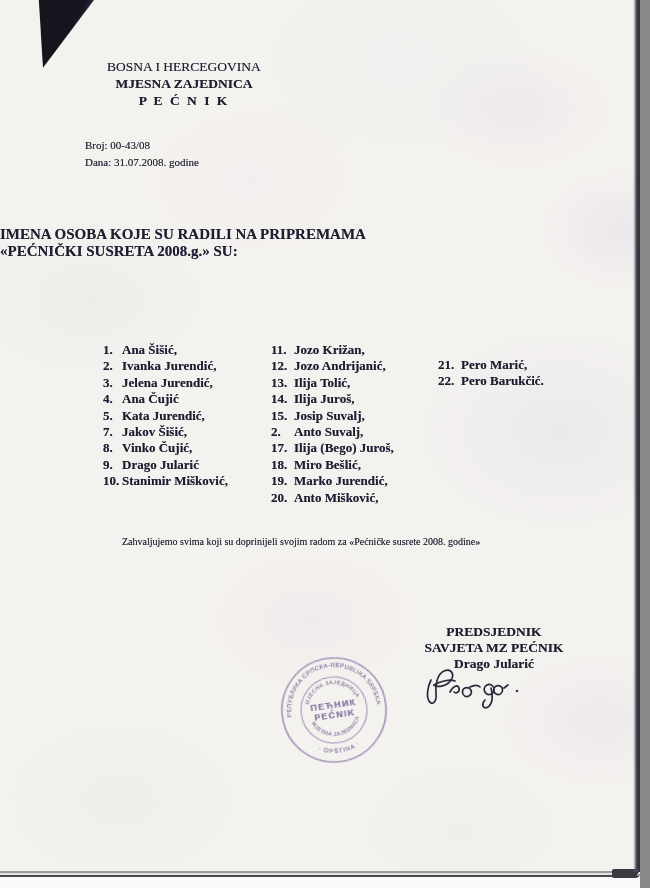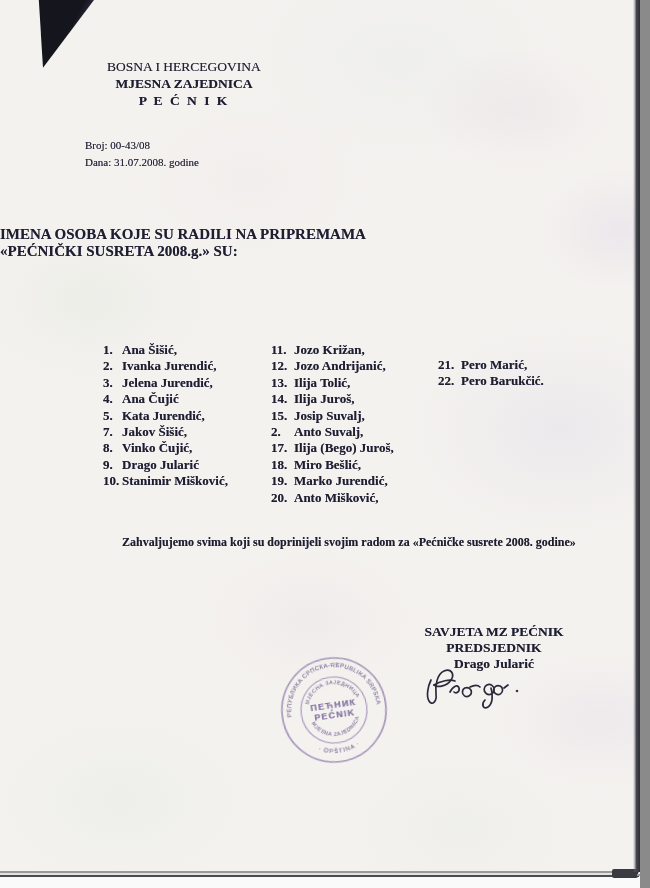--- a/index.html
+++ b/index.html
@@ -49,21 +49,21 @@
 
   .cols{position:absolute;left:0;top:328px;width:650px;font-size:13px;line-height:16.4px;font-weight:bold;color:#1e1e30;}
   .col{position:absolute;top:14px;}
   .col1{left:103px;width:168px;}
   .col2{left:271px;width:170px;}
   .col3{left:438px;width:165px;margin-top:15px;}
   .row{white-space:nowrap;}
   .num{display:inline-block;min-width:19px;}
   .col2 .num,.col3 .num{min-width:23px;}
 
-  .closing{position:absolute;left:122px;top:534px;width:472px;font-size:12px;line-height:16.5px;font-weight:bold;color:#1e1e30;}
+  .closing{position:absolute;left:122px;top:534px;width:472px;font-size:10px;line-height:16.5px;font-weight:normal;color:#1e1e30;}
 
   .sig{position:absolute;left:398px;top:624px;width:192px;text-align:center;font-size:13.5px;line-height:16.2px;font-weight:bold;color:#1e1e30;}
   .sig-scribble{position:absolute;left:424px;top:664px;}
 
   .stamp{position:absolute;left:272px;top:648px;opacity:.85;filter:blur(.35px);transform:rotate(-8deg);}
 </style>
 </head>
 <body>
 
 <div class="page txt-blur">
@@ -112,22 +112,22 @@
     </div>
     <div class="col col3">
       <div class="row"><span class="num">21.</span><span>Pero Marić,</span></div>
       <div class="row"><span class="num">22.</span><span>Pero Barukčić.</span></div>
     </div>
   </div>
 
   <div class="closing">Zahvaljujemo svima koji su doprinijeli svojim radom za «Pećničke susrete 2008. godine»</div>
 
   <div class="sig">
+    <div>PREDSJEDNIK</div>
     <div>SAVJETA MZ PEĆNIK</div>
-    <div>PREDSJEDNIK</div>
     <div>Drago Jularić</div>
   </div>
 
   <svg class="sig-scribble" width="100" height="48" viewBox="0 0 100 48">
     <g fill="none" stroke="#2a2a3c" stroke-width="1.7" stroke-linecap="round">
       <path d="M7,16 C4,22 2,32 5,37 C8,42 13,38 12,30 C11,22 13,10 20,7 C27,4 31,10 27,16 C23,22 14,24 10,21"></path>
       <path d="M10,21 C16,17 26,15 31,17"></path>
       <path d="M26,28 C29,22 34,20 35,24 C36,28 32,30 30,28"></path>
       <path d="M41,24 a4.5,4.5 0 1 1 -0.2,0.1"></path>
       <path d="M46,23 C50,21 54,21 56,23"></path>

